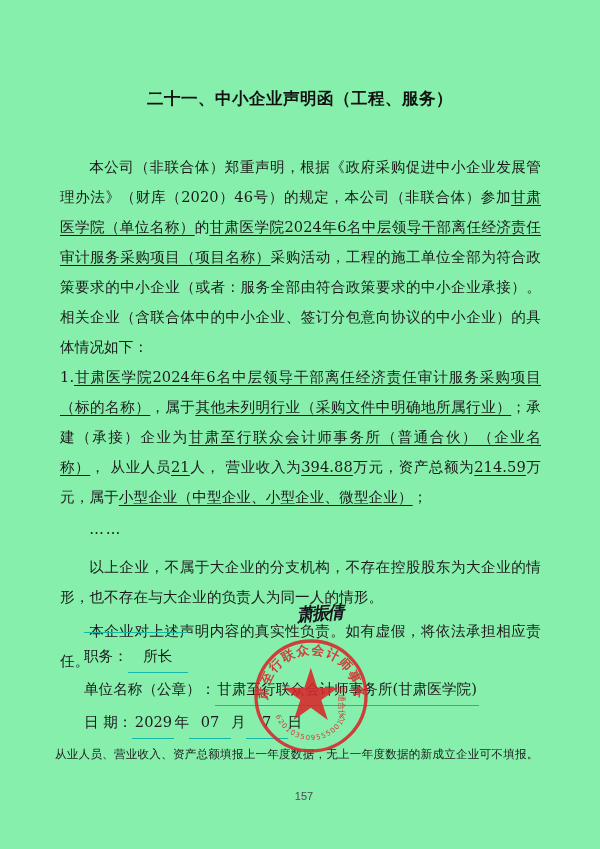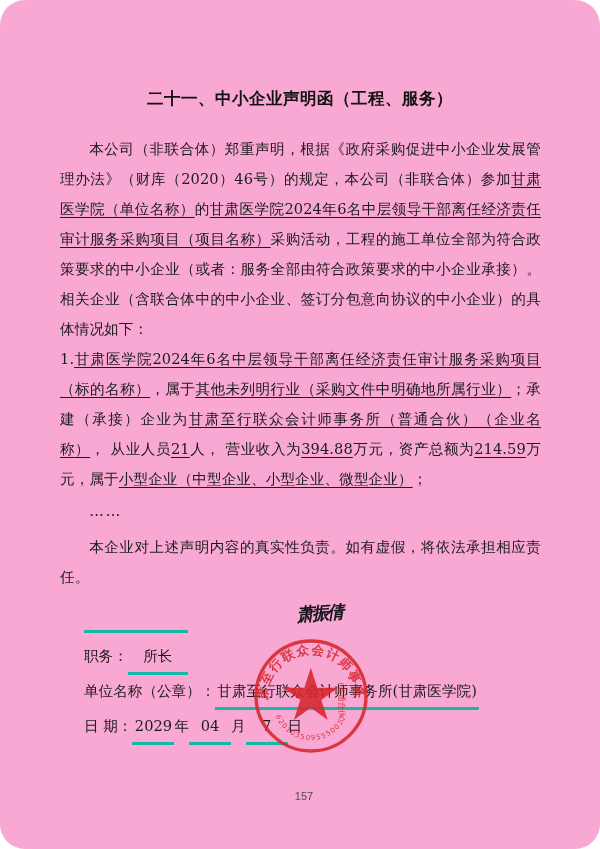--- a/index.html
+++ b/index.html
@@ -12,22 +12,21 @@
     height: 849px;
     position: relative;
     overflow: hidden;
     font-family: "DejaVu Serif", "Liberation Serif", serif;
     color: #1d1d1d;
   }
 
   .page {
     position: absolute;
     inset: 0;
-    background: #f9a8d4;
-    border-radius: 25px;
+    background: #86efac;
   }
 
   .doc-title {
     position: absolute;
     top: 88px;
     left: 0;
     width: 600px;
     text-align: center;
     font-size: 16.5px;
     font-weight: bold;
@@ -44,21 +43,21 @@
 
   p.para {
     margin: 0 0 0 0;
     font-size: 14.6px;
     line-height: 30px;
     text-align: justify;
     text-justify: inter-ideograph;
     color: #1b1b1b;
     letter-spacing: 0.1px;
   }
-  p.indent { text-indent: 2em; }
+  p.indent { text-indent: 2em; margin-top: 18px; }
 
   .u { text-decoration: underline; text-underline-offset: 2.5px; }
 
   .ellipsis-line {
     margin: 0;
     padding-left: 2em;
     font-size: 14.6px;
     line-height: 34px;
     letter-spacing: 2px;
     color: #1b1b1b;
@@ -70,21 +69,21 @@
     top: 608px;
     width: 460px;
     font-size: 14.6px;
     line-height: 32px;
     color: #1b1b1b;
     z-index: 3;
   }
   .sign-row { white-space: nowrap; position: relative; }
   .sign-line {
     display: inline-block;
-    border-bottom: 3px solid #14b8a6;
+    border-bottom: 1px solid #14b8a6;
     min-width: 40px;
     text-align: center;
     position: relative;
   }
   .sign-line.w-sig { width: 104px; height: 22px; vertical-align: -4px; }
   .sign-line.w-post { min-width: 52px; padding: 0 4px; }
   .sign-line.w-party { padding: 0 2px; }
   .sign-line.w-date { padding: 0 1px; }
 
   .handwriting {
@@ -144,49 +143,51 @@
   <div class="doc-title">二十一、中小企业声明函（工程、服务）</div>
 
   <div class="body-block">
 
     <p class="para indent"><span>本公司（非联合体）郑重声明，根据《政府采购促进中小企业发展管理办法》（财库（2020）46号）的规定，本公司（非联合体）参加</span><span class="u">甘肃医学院（单位名称）</span><span>的</span><span class="u">甘肃医学院2024年6名中层领导干部离任经济责任审计服务采购项目（项目名称）</span><span>采购活动，工程的施工单位全部为符合政策要求的中小企业（或者：服务全部由符合政策要求的中小企业承接）。 相关企业（含联合体中的中小企业、签订分包意向协议的中小企业）的具体情况如下：</span></p>
 
     <p class="para"><span>1.</span><span class="u">甘肃医学院2024年6名中层领导干部离任经济责任审计服务采购项目（标的名称）</span><span>，属于</span><span class="u">其他未列明行业（采购文件中明确地所属行业）</span><span>；承建（承接）企业为</span><span class="u">甘肃至行联众会计师事务所（普通合伙）（企业名称）</span><span>， 从业人员</span><span class="u">21</span><span>人， 营业收入为</span><span class="u">394.88</span><span>万元，资产总额为</span><span class="u">214.59</span><span>万元，属于</span><span class="u">小型企业（中型企业、小型企业、微型企业）</span><span>；</span></p>
 
     <p class="ellipsis-line">……</p>
 
+    <p class="para indent" style="margin-top:6px">以上企业，不属于大企业的分支机构，不存在控股股东为大企业的情形，也不存在与大企业的负责人为同一人的情形。</p>
 
     <p class="para indent" style="margin-top:4px">本企业对上述声明内容的真实性负责。如有虚假，将依法承担相应责任。</p>
 
   </div>
 
   <div class="sign-block">
     <div class="sign-row"><span class="sign-line w-sig"></span><span class="handwriting">萧振倩</span></div>
 
     <div class="sign-row"><span>职务：</span><span class="sign-line w-post">所长</span></div>
 
     <div class="sign-row"><span>单位名称（公章）：</span><span class="sign-line w-party">甘肃至行联众会计师事务所(甘肃医学院)</span></div>
 
-    <div class="sign-row"><span>日    期：</span><span class="sign-line w-date">2029</span><span>年</span><span class="sign-line w-date">04</span><span>月</span><span class="sign-line w-date">7</span><span>日</span></div>
+    <div class="sign-row"><span>日    期：</span><span class="sign-line w-date">2029</span><span>年</span><span class="sign-line w-date">07</span><span>月</span><span class="sign-line w-date">7</span><span>日</span></div>
   </div>
 
   <div class="seal">
     <svg viewBox="0 0 120 120" xmlns="http://www.w3.org/2000/svg">
       <defs>
         <path id="sealTopArc" d="M 16,62 A 44,44 0 0 1 104,62"></path>
         <path id="sealBotArc" d="M 22,66 A 38,38 0 0 0 98,66"></path>
       </defs>
       <circle cx="60" cy="60" r="55" fill="none" stroke="#d8272b" stroke-width="3.4"></circle>
       <text font-size="12.6" font-family="'DejaVu Serif','Liberation Serif',serif" font-weight="bold" fill="#d8272b" letter-spacing="1.6">
         <textPath href="#sealTopArc" startOffset="50%" text-anchor="middle">甘肃至行联众会计师事务所</textPath>
       </text>
       <text font-size="7" font-family="'DejaVu Sans','Liberation Sans',sans-serif" fill="#d8272b" letter-spacing="1.2">
         <textPath href="#sealBotArc" startOffset="50%" text-anchor="middle">6201035095550017</textPath>
       </text>
       <polygon points="60,36 67.05,57.7 89.87,57.7 71.41,71.1 78.46,92.8 60,79.4 41.54,92.8 48.59,71.1 30.13,57.7 52.95,57.7" fill="#d8272b" transform="translate(0,-6) scale(0.92) translate(5,5)"></polygon>
       <text x="88" y="66" font-size="8" font-family="'DejaVu Serif','Liberation Serif',serif" fill="#d8272b" transform="rotate(88 88 66)" text-anchor="middle">（普通合伙）</text>
     </svg>
   </div>
 
+  <div class="footnote">从业人员、营业收入、资产总额填报上一年度数据，无上一年度数据的新成立企业可不填报。</div>
 
   <div class="page-number">157</div>
 
 </div>
 
 </body></html>

